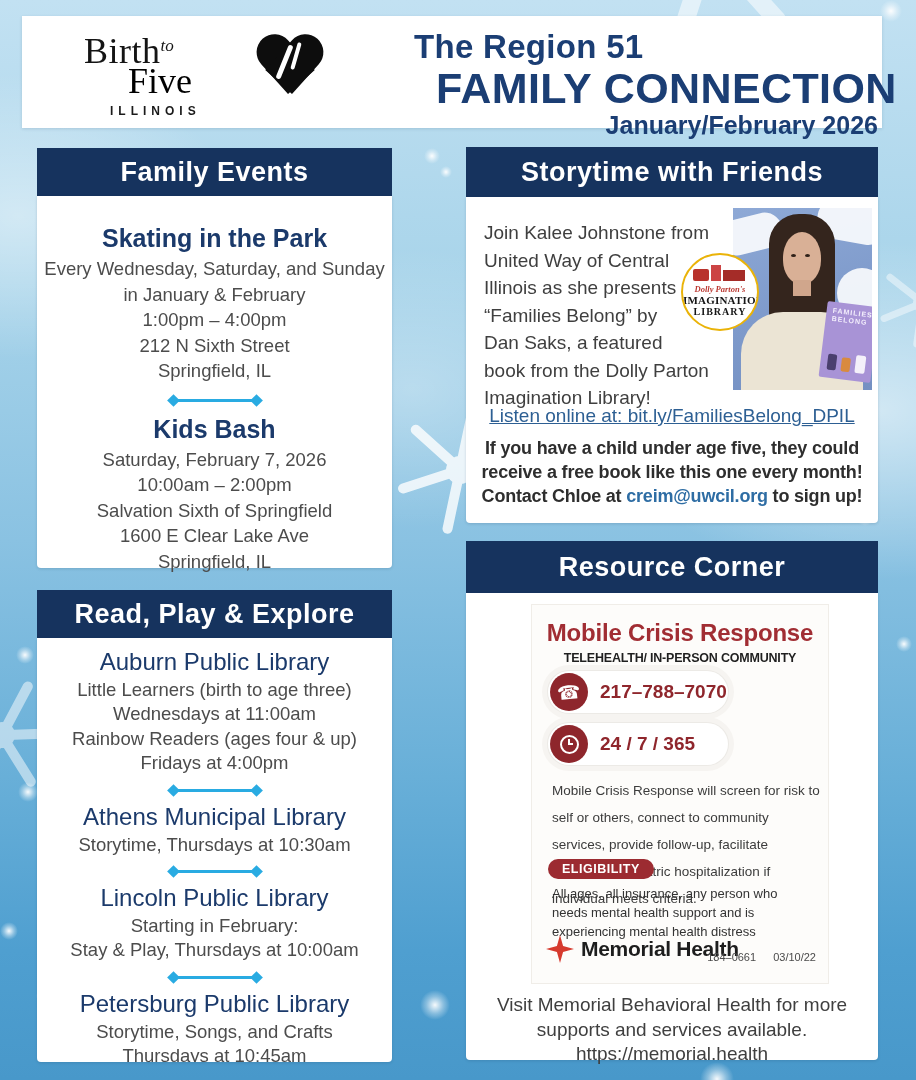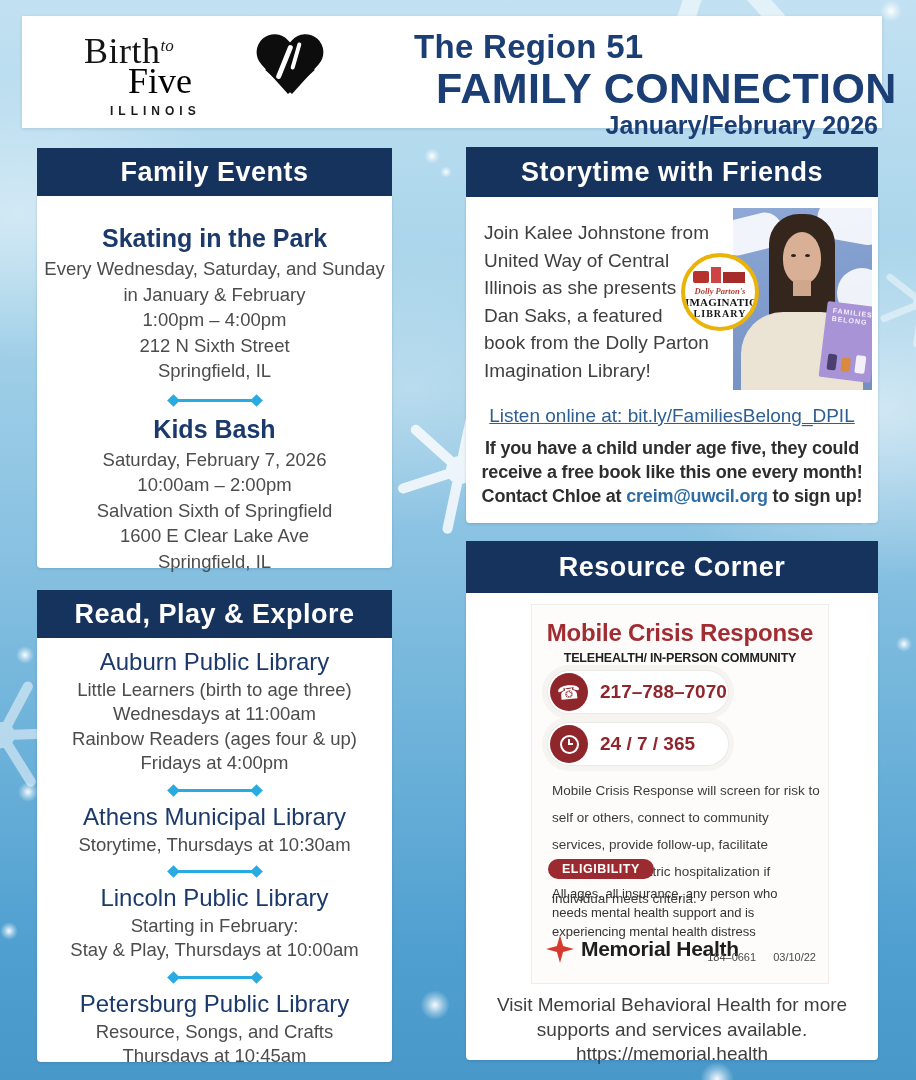--- a/index.html
+++ b/index.html
@@ -58,21 +58,21 @@
          background:linear-gradient(165deg,#8ea9d6 0%,#7e9acb 55%,#7490c2 100%)}
   .blob{position:absolute;background:rgba(255,255,255,.88);border-radius:18px}
   .hair{position:absolute;left:36px;top:6px;width:66px;height:128px;background:#34251d;border-radius:30px 30px 24px 24px}
   .face{position:absolute;left:50px;top:24px;width:38px;height:52px;background:#d9b096;border-radius:50% 50% 46% 46%}
   .eye{position:absolute;width:5px;height:3px;background:#2e2018;border-radius:50%}
   .neck{position:absolute;left:60px;top:72px;width:18px;height:16px;background:#d0a68c}
   .sweater{position:absolute;left:8px;top:104px;width:122px;height:78px;background:#ebe4d4;border-radius:42px 42px 0 0}
   .book{position:absolute;left:90px;top:96px;width:52px;height:76px;background:#a893d6;transform:rotate(7deg);border-radius:2px}
   .book .ttl{position:absolute;left:6px;top:5px;width:40px;height:16px;color:#f3eefc;font-weight:bold;font-size:7px;line-height:1.1;letter-spacing:1px}
   .fig{position:absolute;bottom:8px;border-radius:2px}
-  .dpil{position:absolute;left:215px;top:56px;width:78px;height:78px;background:#fff;border:4px solid #eab308;border-radius:50%;
+  .dpil{position:absolute;left:215px;top:56px;width:78px;height:78px;background:#fff;border:2px solid #eab308;border-radius:50%;
         text-align:center;overflow:hidden;box-sizing:border-box}
   .train{position:relative;width:54px;height:16px;margin:12px auto 0 auto}
   .train .eng{position:absolute;left:0;top:2px;width:16px;height:12px;background:#b8322c;border-radius:2px}
   .train .cab{position:absolute;left:18px;top:-2px;width:10px;height:16px;background:#c44}
   .train .car{position:absolute;left:30px;top:3px;width:22px;height:11px;background:#a52c28}
   .dpil .script{font-family:"Liberation Serif",serif;font-style:italic;font-size:8.5px;font-weight:bold;color:#bb3a33;margin-top:1px}
   .dpil .imag{font-family:"Liberation Serif",serif;font-weight:bold;font-size:11px;color:#151515;letter-spacing:.2px}
   .dpil .lib{font-family:"Liberation Serif",serif;font-weight:bold;font-size:10px;color:#151515;letter-spacing:1px}
   .stlink{position:absolute;left:0;top:208px;width:100%;text-align:center;font-size:19px;color:#2d5f93;text-decoration:underline;cursor:pointer}
   .cta{position:absolute;left:0;top:240px;width:100%;text-align:center;font-weight:bold;color:#2e2e2e;font-size:18px;line-height:1.33;letter-spacing:-.2px}
@@ -181,20 +181,21 @@
 </div>
 
 <div class="bar" style="left:466px;top:147px;width:412px;height:50px">
   <span>Storytime with Friends</span>
 </div>
 <div class="card" style="left:466px;top:197px;width:412px;height:326px">
   <div style="position:absolute;left:18px;top:22px">
     <div class="stline">Join Kalee Johnstone from</div>
     <div class="stline">United Way of Central</div>
     <div class="stline">Illinois as she presents</div>
+    <div class="stline">“Families Belong” by</div>
     <div class="stline">Dan Saks, a featured</div>
     <div class="stline">book from the Dolly Parton</div>
     <div class="stline">Imagination Library!</div>
   </div>
   <div class="photo">
     <div class="blob" style="left:-14px;top:8px;width:64px;height:36px;transform:rotate(-14deg)"></div>
     <div class="blob" style="left:84px;top:-6px;width:70px;height:40px;transform:rotate(10deg)"></div>
     <div class="blob" style="left:104px;top:60px;width:50px;height:50px;border-radius:50%"></div>
     <div class="hair"></div>
     <div class="face"></div>
@@ -251,21 +252,21 @@
       </div>
     <div class="libname">Lincoln Public Library</div>
     <div class="rline">Starting in February:</div>
     <div class="rline">Stay &amp; Play, Thursdays at 10:00am</div>
     <div class="divider" style="margin:10px auto 8px auto">
         <div class="dia"></div>
         <div class="line"></div>
         <div class="dia"></div>
       </div>
     <div class="libname">Petersburg Public Library</div>
-    <div class="rline">Resource, Songs, and Crafts</div>
+    <div class="rline">Storytime, Songs, and Crafts</div>
     <div class="rline">Thursdays at 10:45am</div>
   </div>
 </div>
 
 <div class="bar" style="left:466px;top:541px;width:412px;height:52px">
   <span>Resource Corner</span>
 </div>
 <div class="card" style="left:466px;top:593px;width:412px;height:467px">
   <div class="flyer">
     <div class="ftitle">Mobile Crisis Response</div>

